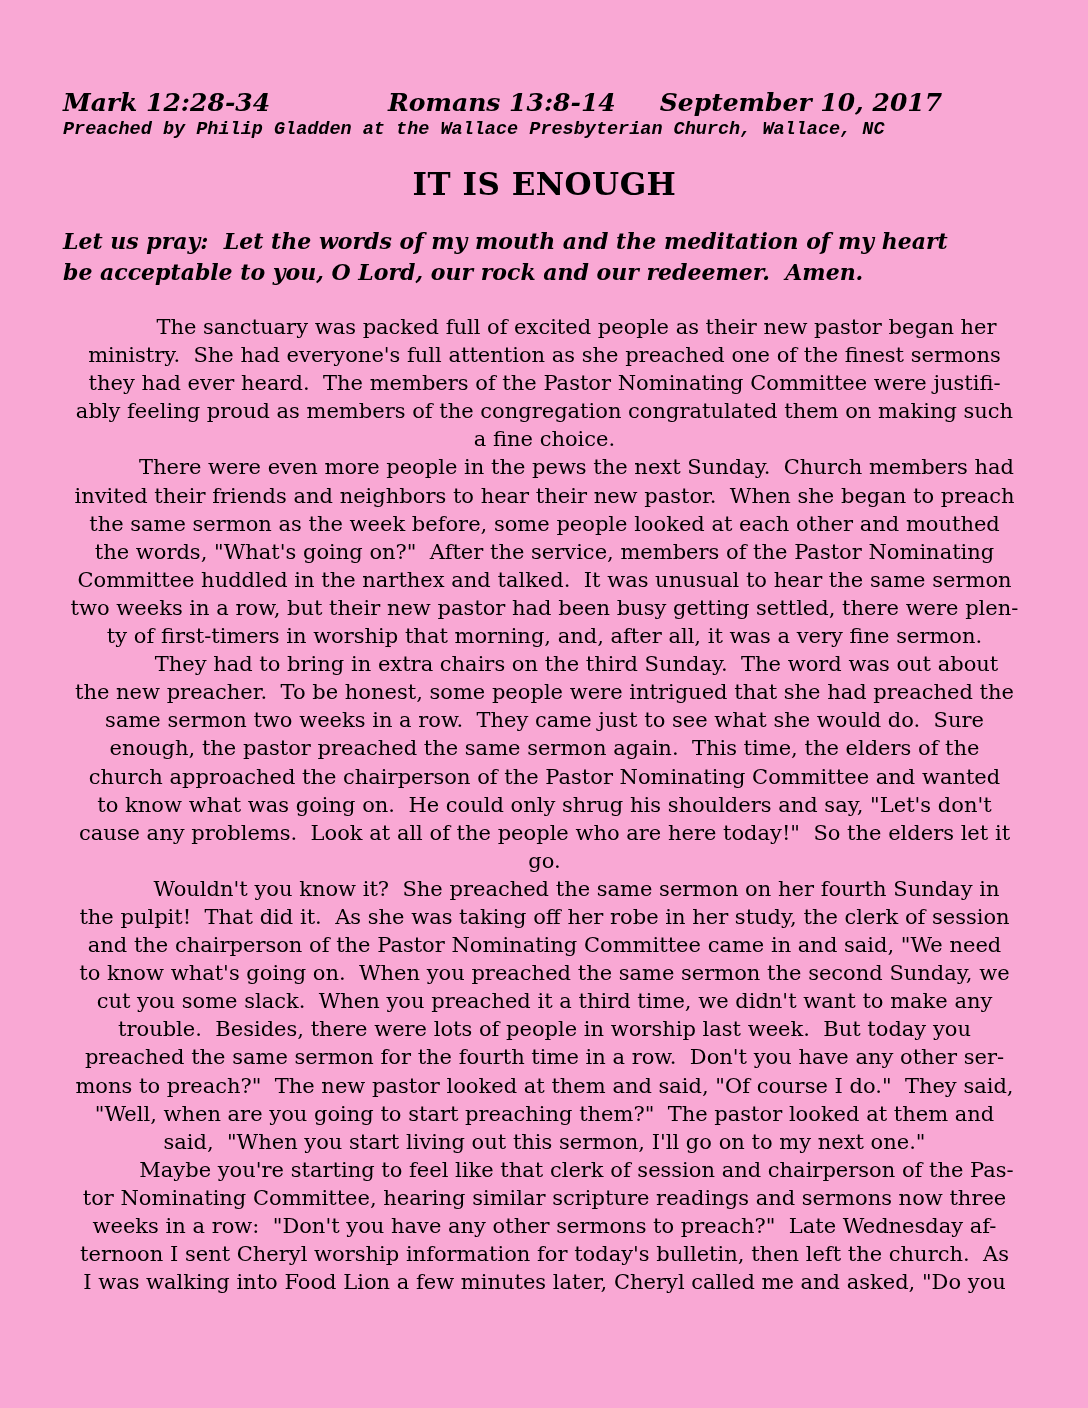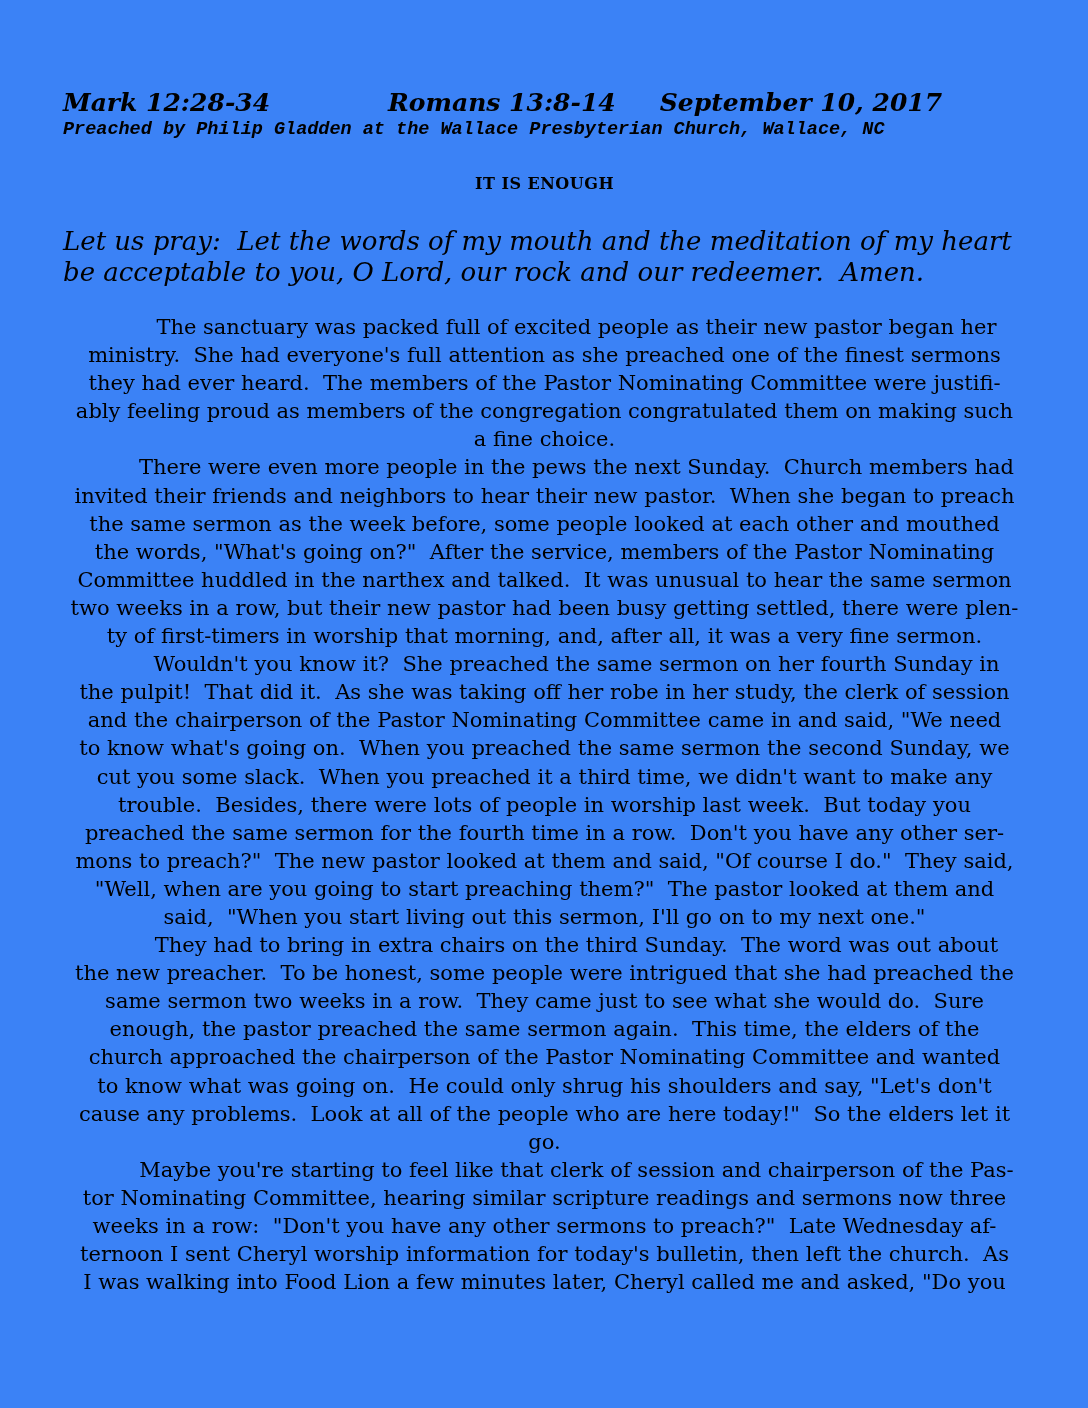--- a/index.html
+++ b/index.html
@@ -5,21 +5,21 @@
   html, body {
     margin: 0;
     padding: 0;
     background: #ffffff;
   }
   .page {
     position: relative;
     width: 1088px;
     height: 1408px;
     margin: 0 auto;
-    background: #3b82f6;
+    background: #f9a8d4;
     color: #000000;
     font-family: "DejaVu Serif", "Liberation Serif", serif;
     box-sizing: border-box;
     padding: 88px 62px 0 63px;
     overflow: hidden;
   }
   .header-line1 {
     font-size: 25px;
     font-weight: bold;
     font-style: italic;
@@ -32,29 +32,29 @@
     font-size: 18.5px;
     font-weight: bold;
     font-style: italic;
     line-height: 24px;
     white-space: nowrap;
     font-family: Liberation Mono, monospace;
   }
   .doc-title {
     margin-top: 28px;
     text-align: center;
-    font-size: 16px;
+    font-size: 31px;
     font-weight: bold;
     letter-spacing: 0.5px;
     line-height: 28px;
   }
   .prayer {
     margin: 28px 0 0 0;
-    font-size: 26px;
-    font-weight: normal;
+    font-size: 22px;
+    font-weight: bold;
     font-style: italic;
     line-height: 31px;
     white-space: pre-wrap;
   }
   .sermon-body {
     margin-top: 25px;
     font-size: 21px;
     line-height: 28.1px;
     text-align: center;
   }
@@ -86,38 +86,38 @@
 they had ever heard.  The members of the Pastor Nominating Committee were justifi-
 ably feeling proud as members of the congregation congratulated them on making such
 a fine choice.</p>
     <p class="para">There were even more people in the pews the next Sunday.  Church members had
 invited their friends and neighbors to hear their new pastor.  When she began to preach
 the same sermon as the week before, some people looked at each other and mouthed
 the words, "What's going on?"  After the service, members of the Pastor Nominating
 Committee huddled in the narthex and talked.  It was unusual to hear the same sermon
 two weeks in a row, but their new pastor had been busy getting settled, there were plen-
 ty of first-timers in worship that morning, and, after all, it was a very fine sermon.</p>
+    <p class="para">They had to bring in extra chairs on the third Sunday.  The word was out about
+the new preacher.  To be honest, some people were intrigued that she had preached the
+same sermon two weeks in a row.  They came just to see what she would do.  Sure
+enough, the pastor preached the same sermon again.  This time, the elders of the
+church approached the chairperson of the Pastor Nominating Committee and wanted
+to know what was going on.  He could only shrug his shoulders and say, "Let's don't
+cause any problems.  Look at all of the people who are here today!"  So the elders let it
+go.</p>
     <p class="para">Wouldn't you know it?  She preached the same sermon on her fourth Sunday in
 the pulpit!  That did it.  As she was taking off her robe in her study, the clerk of session
 and the chairperson of the Pastor Nominating Committee came in and said, "We need
 to know what's going on.  When you preached the same sermon the second Sunday, we
 cut you some slack.  When you preached it a third time, we didn't want to make any
 trouble.  Besides, there were lots of people in worship last week.  But today you
 preached the same sermon for the fourth time in a row.  Don't you have any other ser-
 mons to preach?"  The new pastor looked at them and said, "Of course I do."  They said,
 "Well, when are you going to start preaching them?"  The pastor looked at them and
 said,  "When you start living out this sermon, I'll go on to my next one."</p>
-    <p class="para">They had to bring in extra chairs on the third Sunday.  The word was out about
-the new preacher.  To be honest, some people were intrigued that she had preached the
-same sermon two weeks in a row.  They came just to see what she would do.  Sure
-enough, the pastor preached the same sermon again.  This time, the elders of the
-church approached the chairperson of the Pastor Nominating Committee and wanted
-to know what was going on.  He could only shrug his shoulders and say, "Let's don't
-cause any problems.  Look at all of the people who are here today!"  So the elders let it
-go.</p>
     <p class="para">Maybe you're starting to feel like that clerk of session and chairperson of the Pas-
 tor Nominating Committee, hearing similar scripture readings and sermons now three
 weeks in a row:  "Don't you have any other sermons to preach?"  Late Wednesday af-
 ternoon I sent Cheryl worship information for today's bulletin, then left the church.  As
 I was walking into Food Lion a few minutes later, Cheryl called me and asked, "Do you</p>
   </div>
 
 </div>
 
 </body></html>

